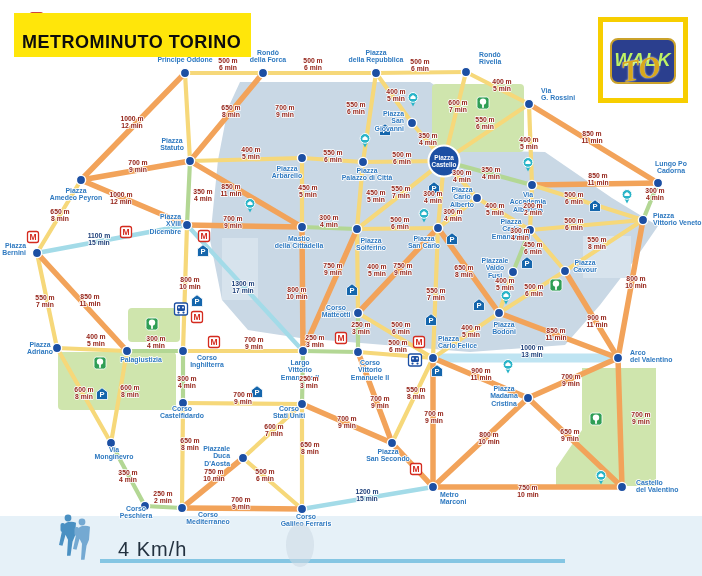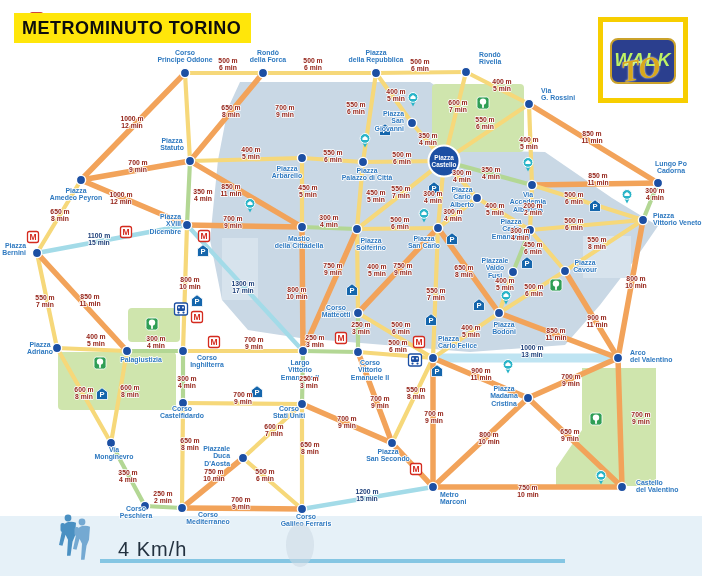--- a/index.html
+++ b/index.html
@@ -1,20 +1,20 @@
 <!DOCTYPE html>
 <html><head>
 <meta charset="utf-8">
 <style>
   html,body{margin:0;padding:0;background:#fff;}
   #stage{position:relative;width:702px;height:576px;background:#fff;overflow:hidden;
          font-family:"Liberation Sans",sans-serif;}
   #map-svg{position:absolute;left:0;top:0;}
   .banner{position:absolute;left:14px;top:13px;background:#ffe60a;color:#0d0d0d;
-          font-weight:900;font-size:18px;letter-spacing:.5px;padding:5px 10px 4px 8px;white-space:nowrap;}
+          font-weight:900;font-size:18px;letter-spacing:.5px;padding:19px 10px 4px 8px;white-space:nowrap;}
   .watermark{position:absolute;left:30px;top:12px;width:13px;height:8px;background:#c9342a;
              border-radius:2px;opacity:.9;}
   .logo{position:absolute;left:598px;top:17px;width:80px;height:76px;background:#fff;
         border:5px solid #f7ce00;}
   .logo-box{position:absolute;left:7px;top:16px;width:62px;height:42px;background:#2b3f8e;
             border:2px solid #caa22b;border-radius:8px;color:#bef264;text-align:center;
             font-weight:900;font-style:italic;font-size:18px;line-height:40px;letter-spacing:1px;}
   .logo-to{position:absolute;left:18px;top:30px;color:#d8a81c;font-family:"Liberation Serif",serif;
            font-style:italic;font-weight:700;font-size:30px;transform:rotate(-10deg);
            text-shadow:0 0 2px #fff;}

